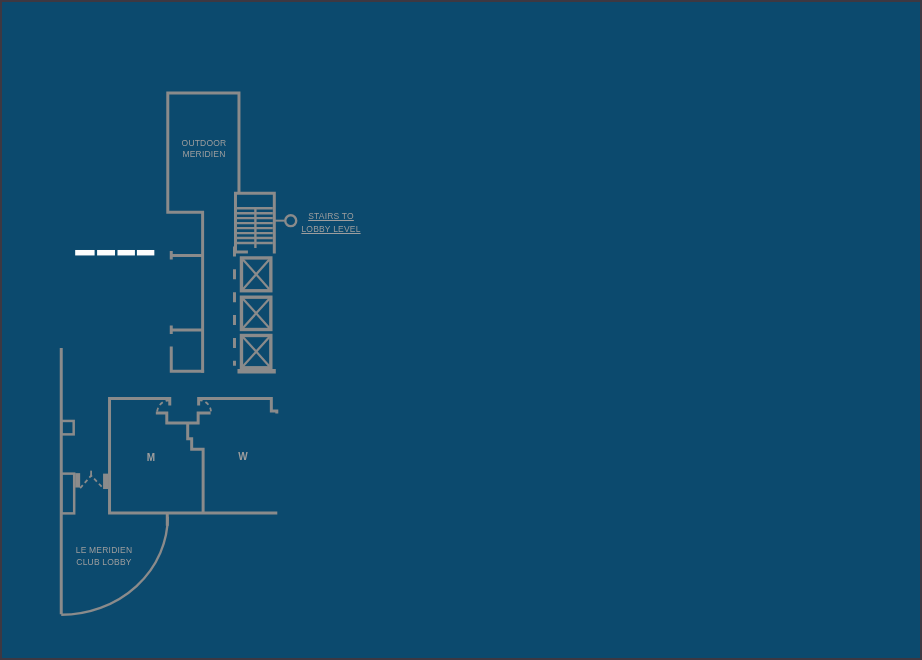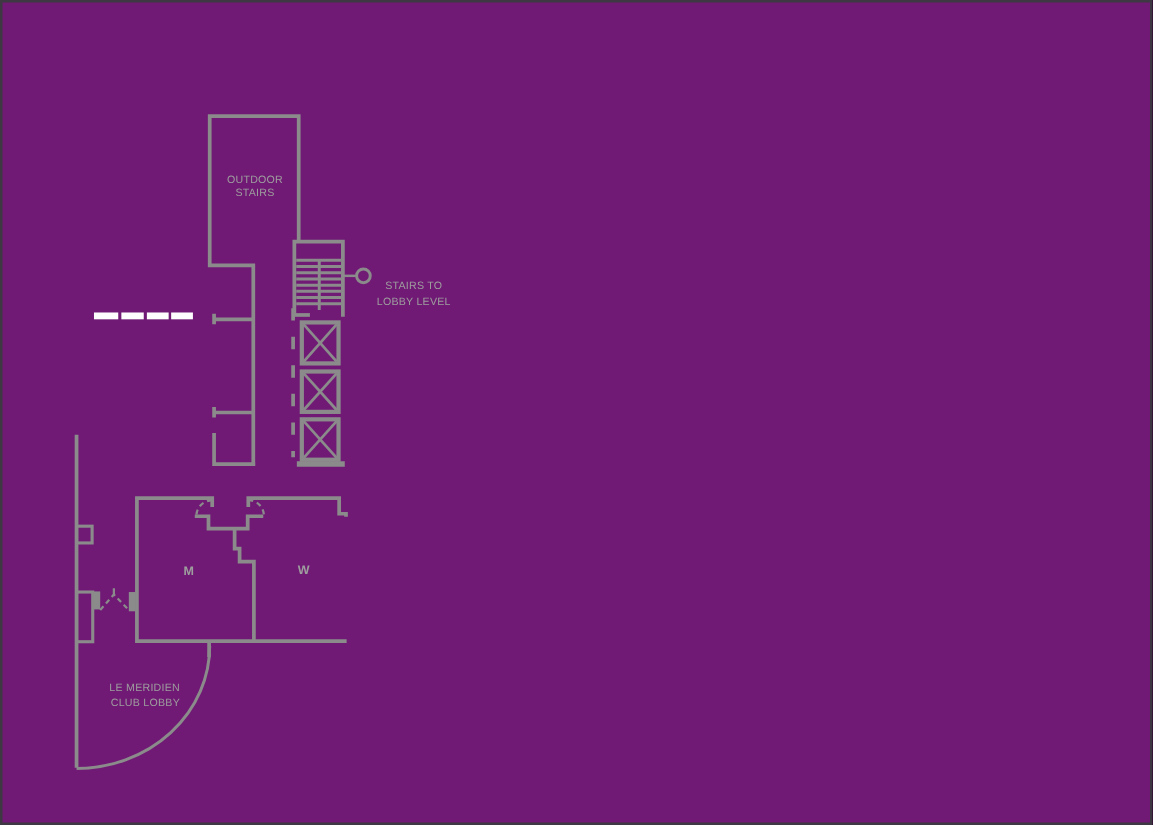--- a/index.html
+++ b/index.html
@@ -1,20 +1,20 @@
 <!DOCTYPE html>
 <html><head>
 <meta charset="utf-8">
 <style>
   html,body{margin:0;padding:0;background:#000;}
   .frame{
     position:relative;
     width:922px;height:660px;
     box-sizing:border-box;
-    background:#701a75;
+    background:#0c4a6e;
     border:2px solid #3e3842;
     overflow:hidden;
     font-family:"Liberation Sans", sans-serif;
   }
   .plan-svg{position:absolute;left:0;top:0;width:100%;height:100%;}
   .lbl{
     position:absolute;
     color:#9e9e9e;
     font-size:8.5px;
     line-height:12px;
@@ -114,30 +114,30 @@
     <g fill="#fdfdfd" stroke="none">
       <rect x="73.5" y="249.5" width="19.5" height="5.5"></rect>
       <rect x="95.5" y="249.5" width="18" height="5.5"></rect>
       <rect x="116" y="249.5" width="17.5" height="5.5"></rect>
       <rect x="135.5" y="249.5" width="17.5" height="5.5"></rect>
     </g>
   </svg>
 
   <div class="lbl" style="left:166px;top:136px;width:72px;line-height:11px;">
     <span class="line">OUTDOOR</span>
-    <span class="line">STAIRS</span>
+    <span class="line">MERIDIEN</span>
   </div>
 
-  <div class="lbl" style="left:292px;top:220px;width:74px;line-height:12.5px;">
+  <div class="lbl" style="left:292px;top:208px;width:74px;line-height:12.5px;text-decoration:underline;">
     <span class="line">STAIRS TO</span>
     <span class="line">LOBBY LEVEL</span>
   </div>
 
   <div class="room-letter" style="left:139px;top:450px;width:20px;">M</div>
 
   <div class="room-letter" style="left:231px;top:449px;width:20px;">W</div>
 
-  <div class="lbl" style="left:62px;top:542px;width:80px;line-height:12.3px;text-align:right;">
+  <div class="lbl" style="left:62px;top:542px;width:80px;line-height:12.3px;">
     <span class="line">LE MERIDIEN</span>
     <span class="line">CLUB LOBBY</span>
   </div>
 
 </div>
 
 </body></html>

